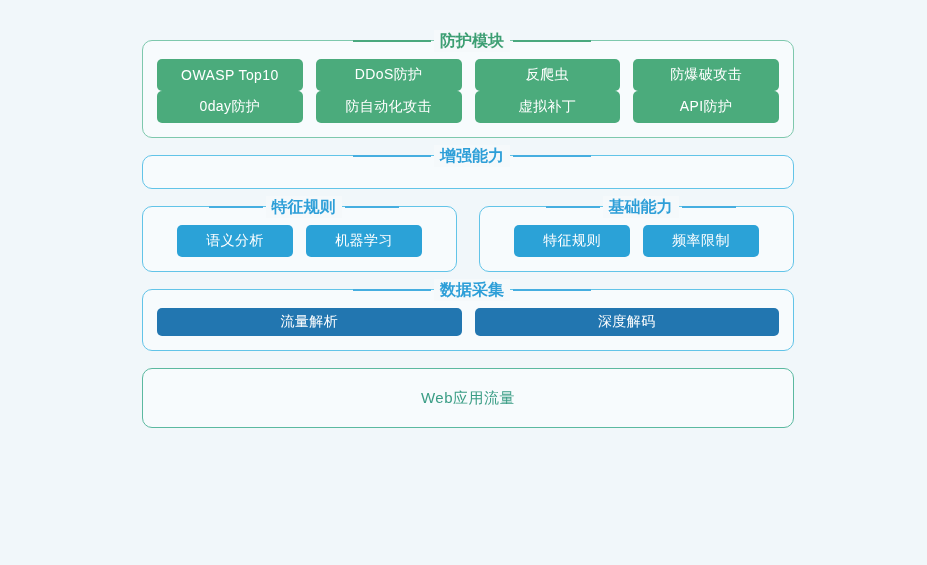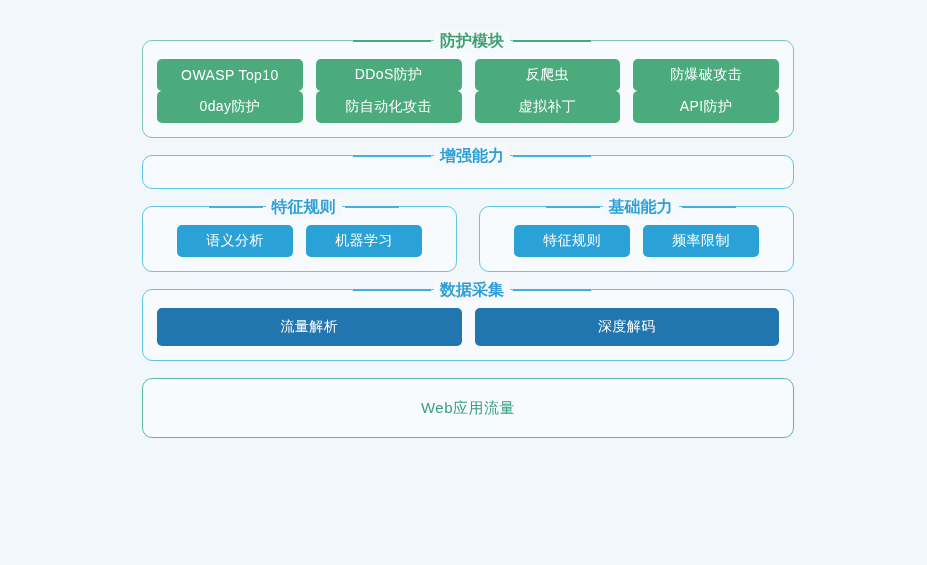--- a/index.html
+++ b/index.html
@@ -81,21 +81,21 @@
     align-items: center;
     justify-content: center;
     color: #ffffff;
     font-size: 14px;
     letter-spacing: .4px;
     white-space: nowrap;
     user-select: none;
   }
   .card.green    { background: #4bab7c; }
   .card.blue     { background: #2ba2d7; }
-  .card.darkblue { background: #2276b0; height: 38px; }
+  .card.darkblue { background: #2276b0; height: 28px; }
 
   
   .split {
     display: flex;
     gap: 22px;
     margin-top: 17px;
   }
   .split > .panel { flex: 1 1 0; }
   .split .row { justify-content: center; text-align: center; }
   .split .card { flex: 0 0 116px; }

